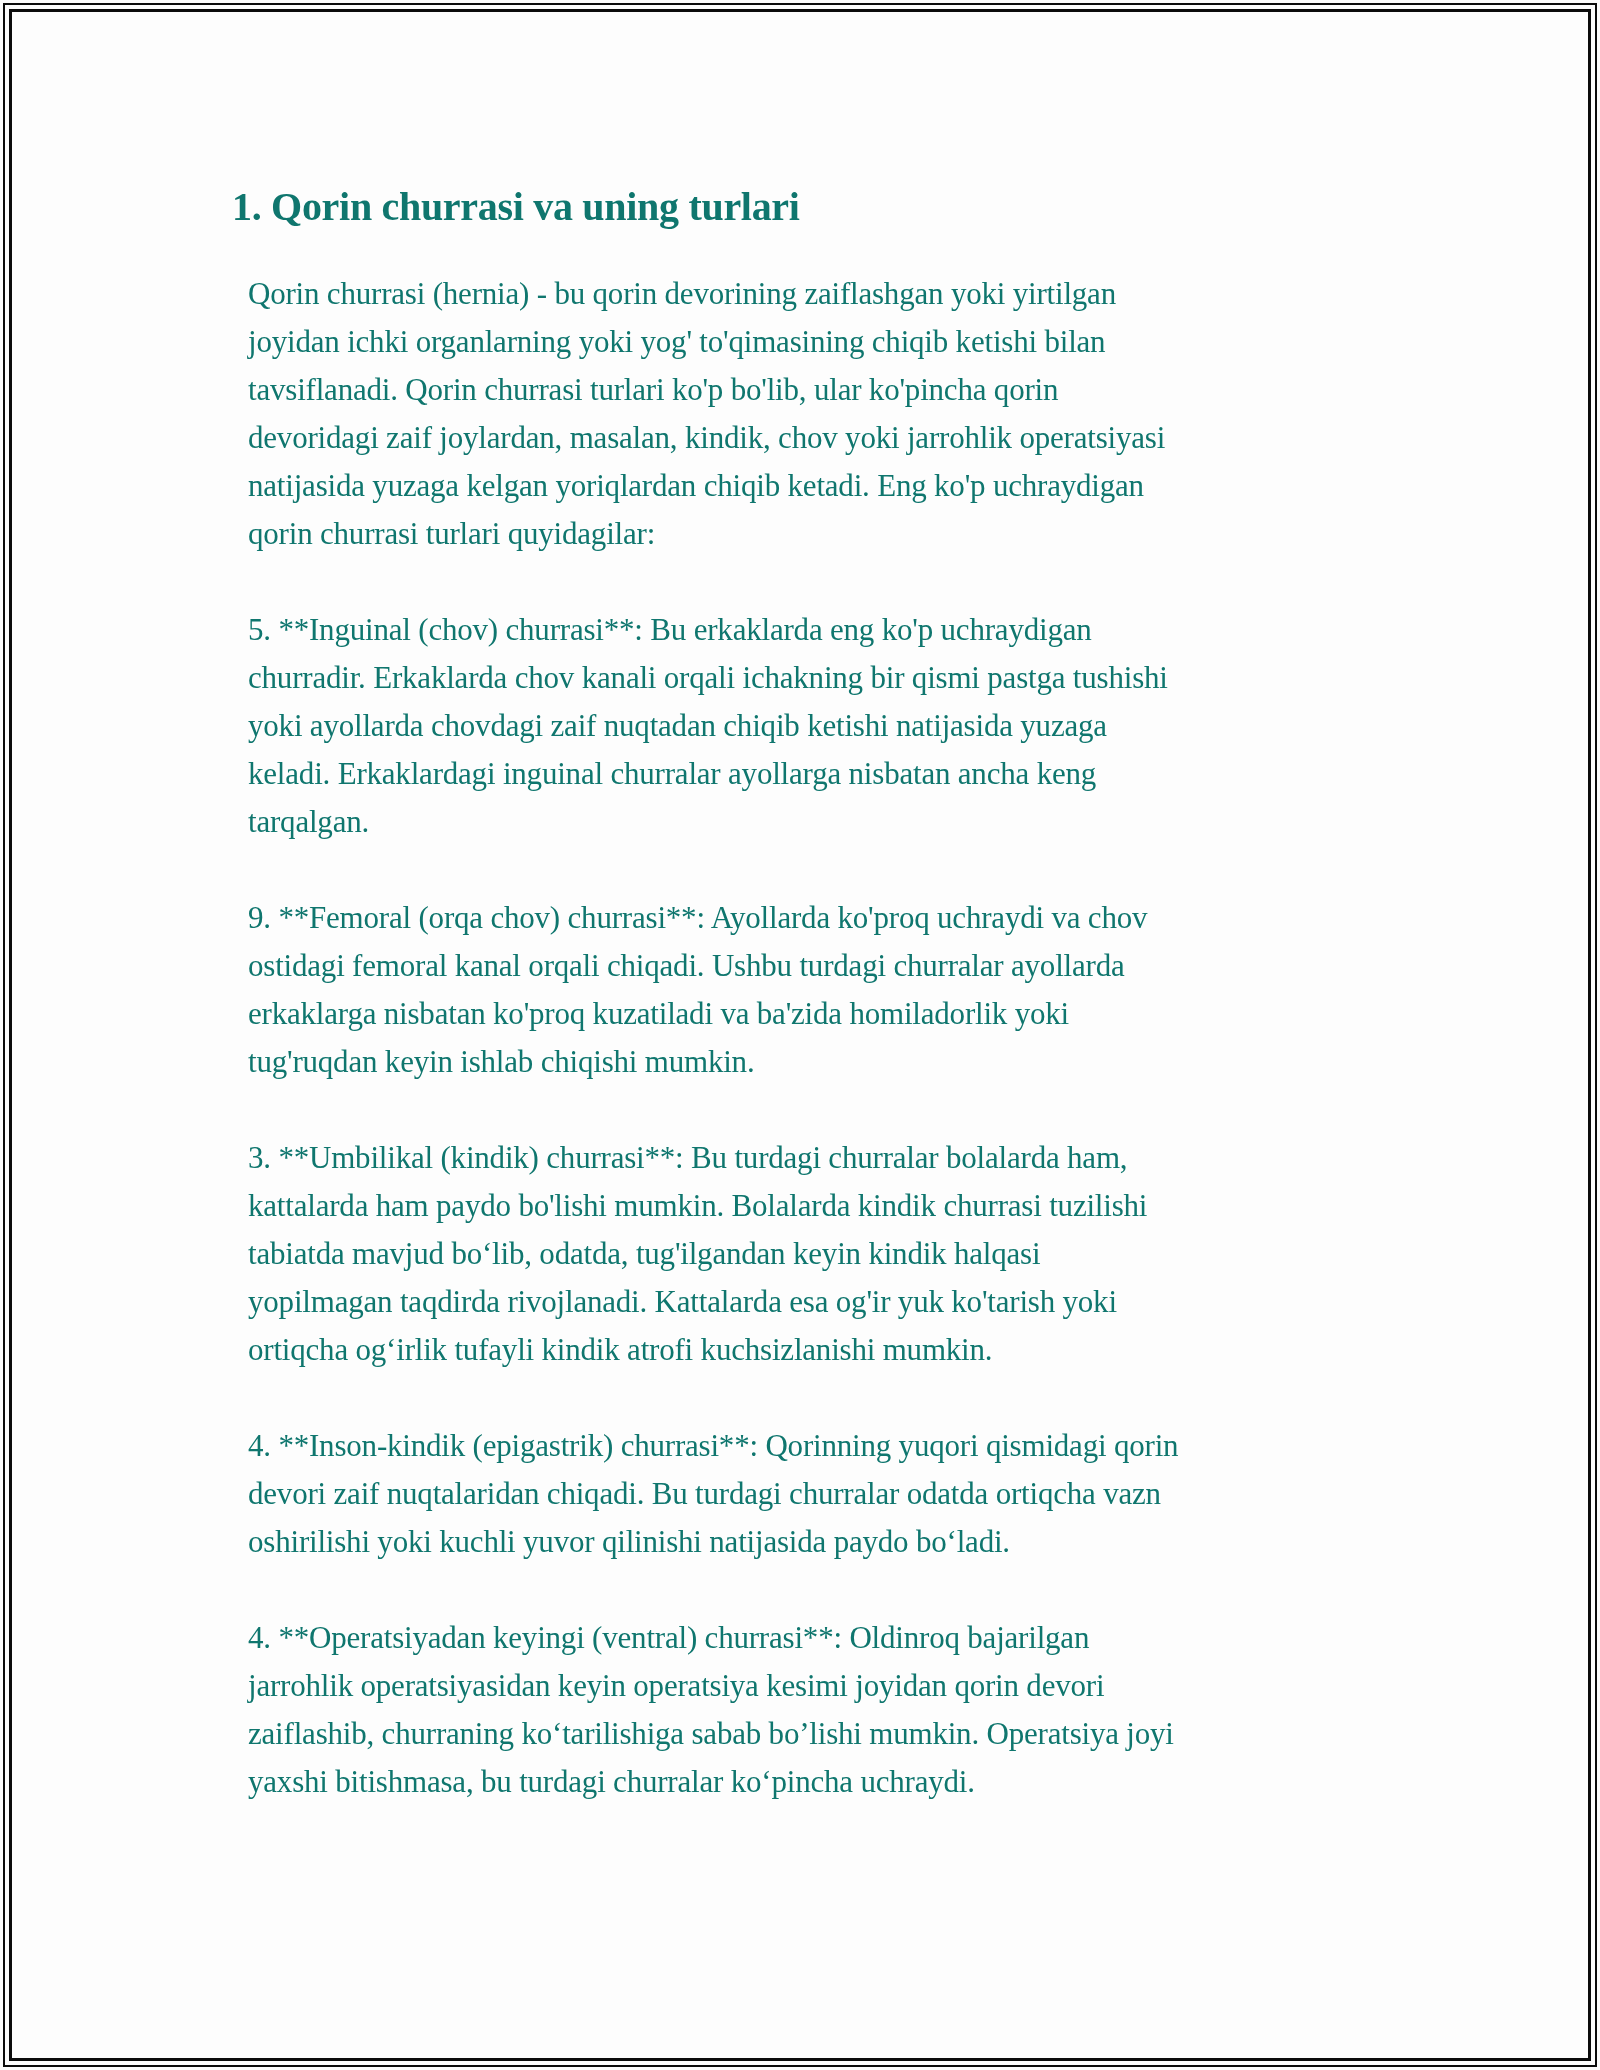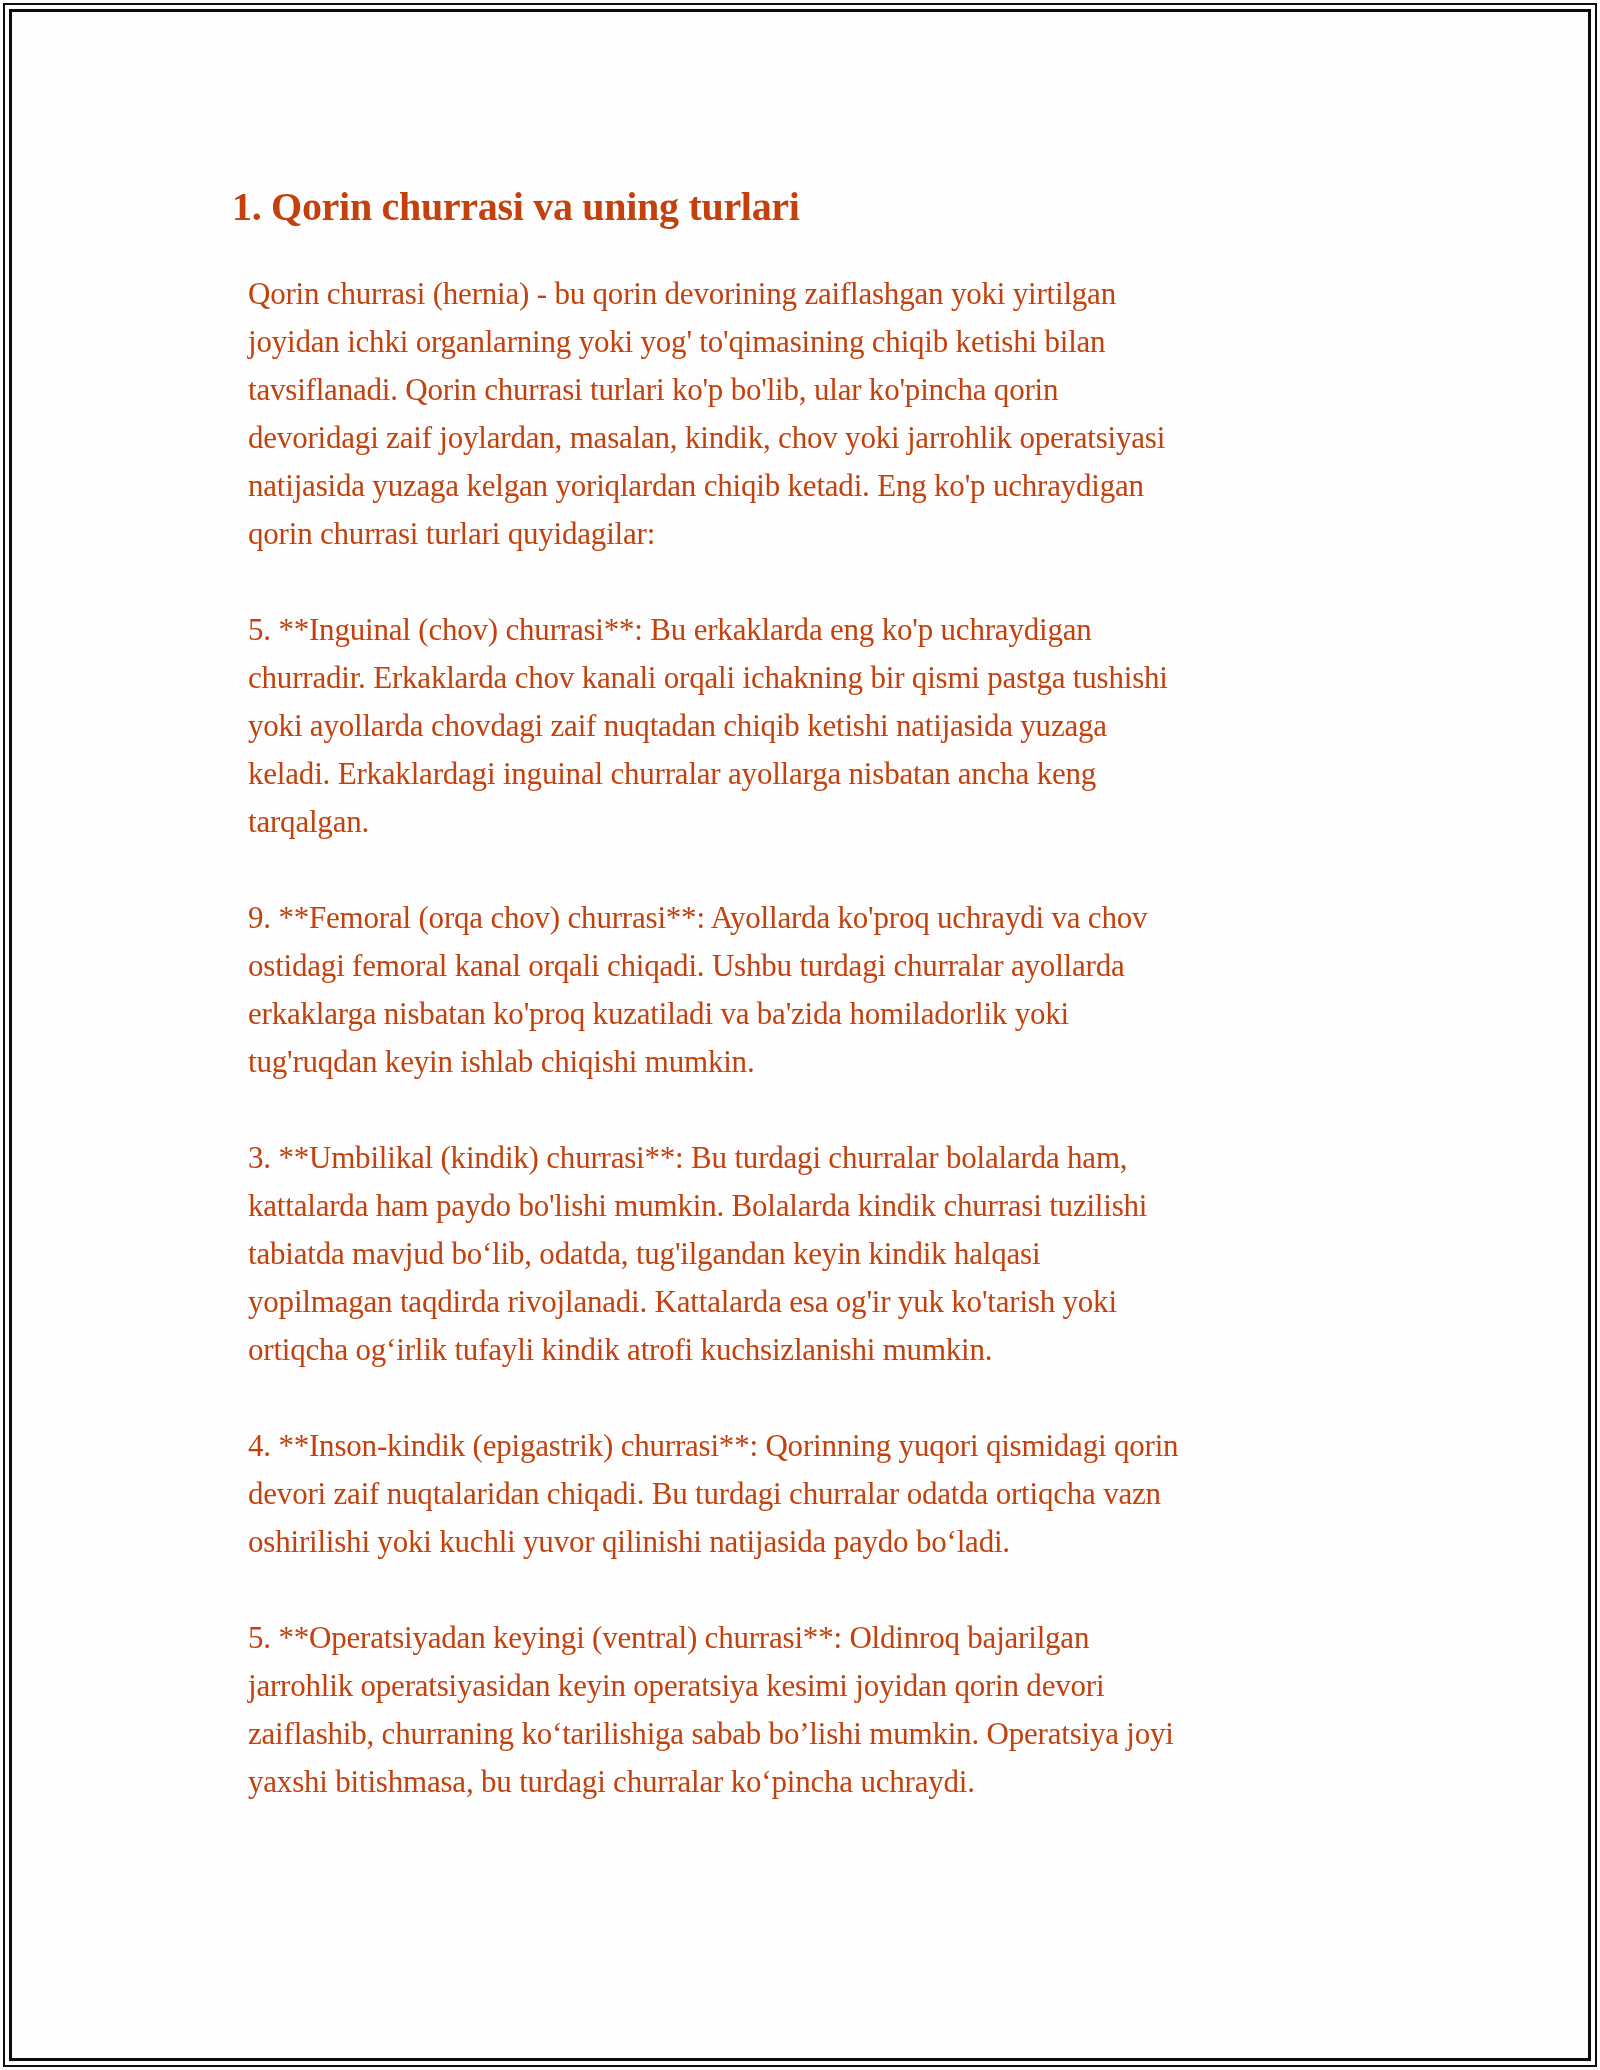--- a/index.html
+++ b/index.html
@@ -7,21 +7,21 @@
     padding: 0;
     background: #ffffff;
   }
   .page {
     position: relative;
     width: 1600px;
     height: 2070px;
     background: #fdfdfd;
     overflow: hidden;
     font-family: "Liberation Serif", "DejaVu Serif", serif;
-    color: #c2410c;
+    color: #0f766e;
   }
   .frame-outer {
     position: absolute;
     inset: 3px;
     border: 2px solid #0c0c0c;
     pointer-events: none;
   }
   .frame-inner {
     position: absolute;
     inset: 9px;
@@ -80,18 +80,18 @@
     <p class="doc-paragraph">3. **Umbilikal (kindik) churrasi**: Bu turdagi churralar bolalarda ham,
 kattalarda ham paydo bo'lishi mumkin. Bolalarda kindik churrasi tuzilishi
 tabiatda mavjud bo‘lib, odatda, tug'ilgandan keyin kindik halqasi
 yopilmagan taqdirda rivojlanadi. Kattalarda esa og'ir yuk ko'tarish yoki
 ortiqcha og‘irlik tufayli kindik atrofi kuchsizlanishi mumkin.</p>
 
     <p class="doc-paragraph">4. **Inson-kindik (epigastrik) churrasi**: Qorinning yuqori qismidagi qorin
 devori zaif nuqtalaridan chiqadi. Bu turdagi churralar odatda ortiqcha vazn
 oshirilishi yoki kuchli yuvor qilinishi natijasida paydo bo‘ladi.</p>
 
-    <p class="doc-paragraph">5. **Operatsiyadan keyingi (ventral) churrasi**: Oldinroq bajarilgan
+    <p class="doc-paragraph">4. **Operatsiyadan keyingi (ventral) churrasi**: Oldinroq bajarilgan
 jarrohlik operatsiyasidan keyin operatsiya kesimi joyidan qorin devori
 zaiflashib, churraning ko‘tarilishiga sabab bo’lishi mumkin. Operatsiya joyi
 yaxshi bitishmasa, bu turdagi churralar ko‘pincha uchraydi.</p>
   </div>
 </div>
 
 </body></html>

